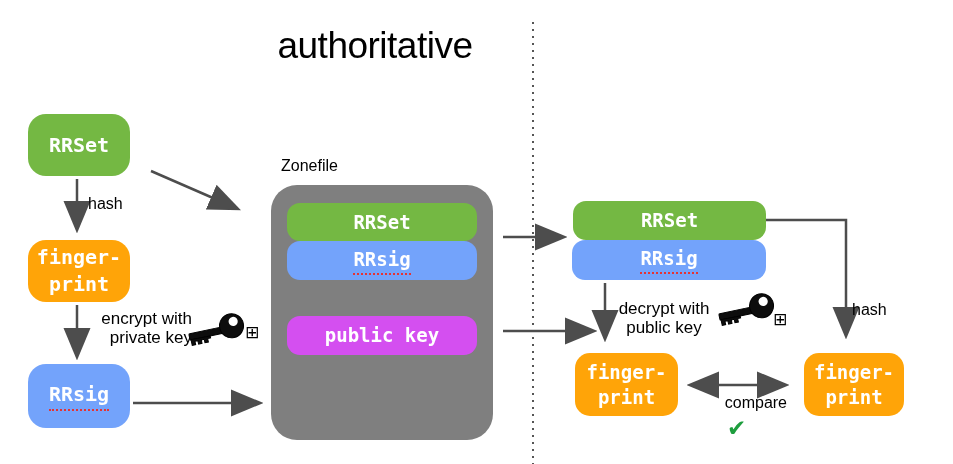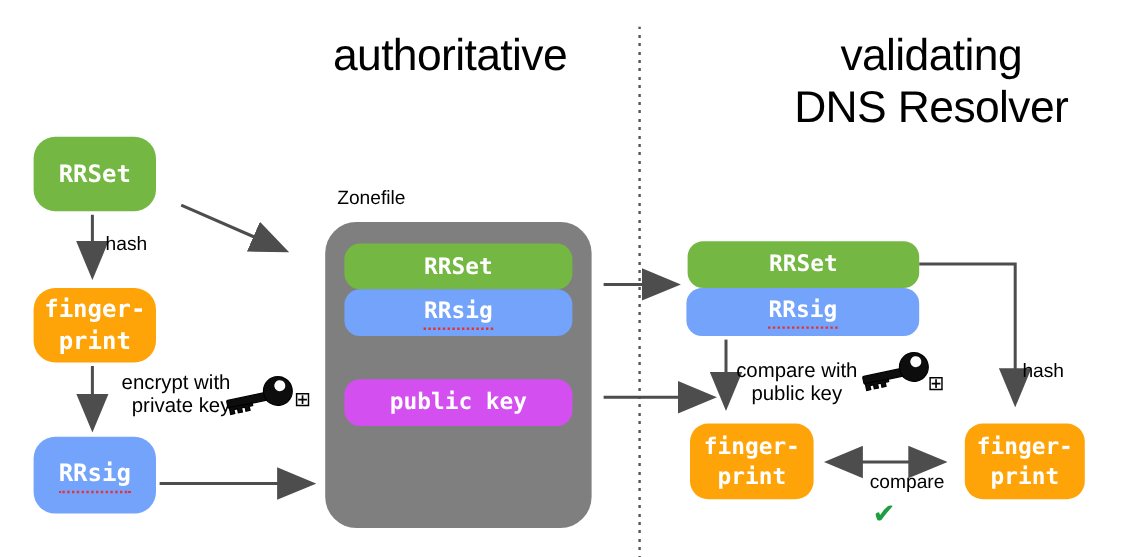--- a/index.html
+++ b/index.html
@@ -38,24 +38,20 @@
 </head>
 <body>
 
 <div id="canvas">
 
   <div class="abs vdivider"></div>
   <div class="abs hdivider"></div>
 
   <div class="abs title" style="left:215px;top:2px;width:320px;">
     <div>authoritative</div>
-  </div>
-  <div class="abs title" style="left:600px;top:2px;width:352px;">
-    <div>validating</div>
-    <div>DNS Resolver</div>
   </div>
 
   <svg class="abs arrows" viewBox="0 0 953 464">
     <defs>
       <marker id="ah" viewBox="0 0 12 10" refX="10" refY="5" markerWidth="13" markerHeight="11" orient="auto-start-reverse">
         <path d="M0,0 L12,5 L0,10 z" fill="#4d4d4d"></path>
       </marker>
     </defs>
     <g stroke="#4d4d4d" stroke-width="2.5" fill="none">
       <path d="M77,157 L77,206" marker-end="url(#ah)"></path>
@@ -112,21 +108,21 @@
   </div>
 
   <div class="abs node green r14 fs19" style="left:573px;top:179px;width:193px;height:39px;">
     <span>RRSet</span>
   </div>
   <div class="abs node blue r14 fs19" style="left:572px;top:218px;width:194px;height:40px;">
     <span class="rrsig-u">RRsig</span>
   </div>
 
   <div class="abs lbl2" style="left:610px;top:277px;width:108px;">
-    <div>compare with</div>
+    <div>decrypt with</div>
     <div>public key</div>
   </div>
 
   <svg class="abs" style="left:716px;top:270px;" width="62" height="38" viewBox="0 0 62 38">
     <g transform="rotate(-12 31 20)" fill="#0d0d0d" stroke="#000" stroke-width="1">
       <rect x="3" y="16" width="36" height="6.5" rx="1"></rect>
       <path d="M4,22 l0,6 3.5,0 0,-3.5 3,0 0,3.5 3.5,0 0,-3.5 3,0 0,3.5 3.5,0 0,-3.5 3,0 0,-2 z"></path>
       <circle cx="46.5" cy="17" r="12"></circle>
       <circle cx="49" cy="13" r="4.6" fill="#fff" stroke="none"></circle>
     </g>

